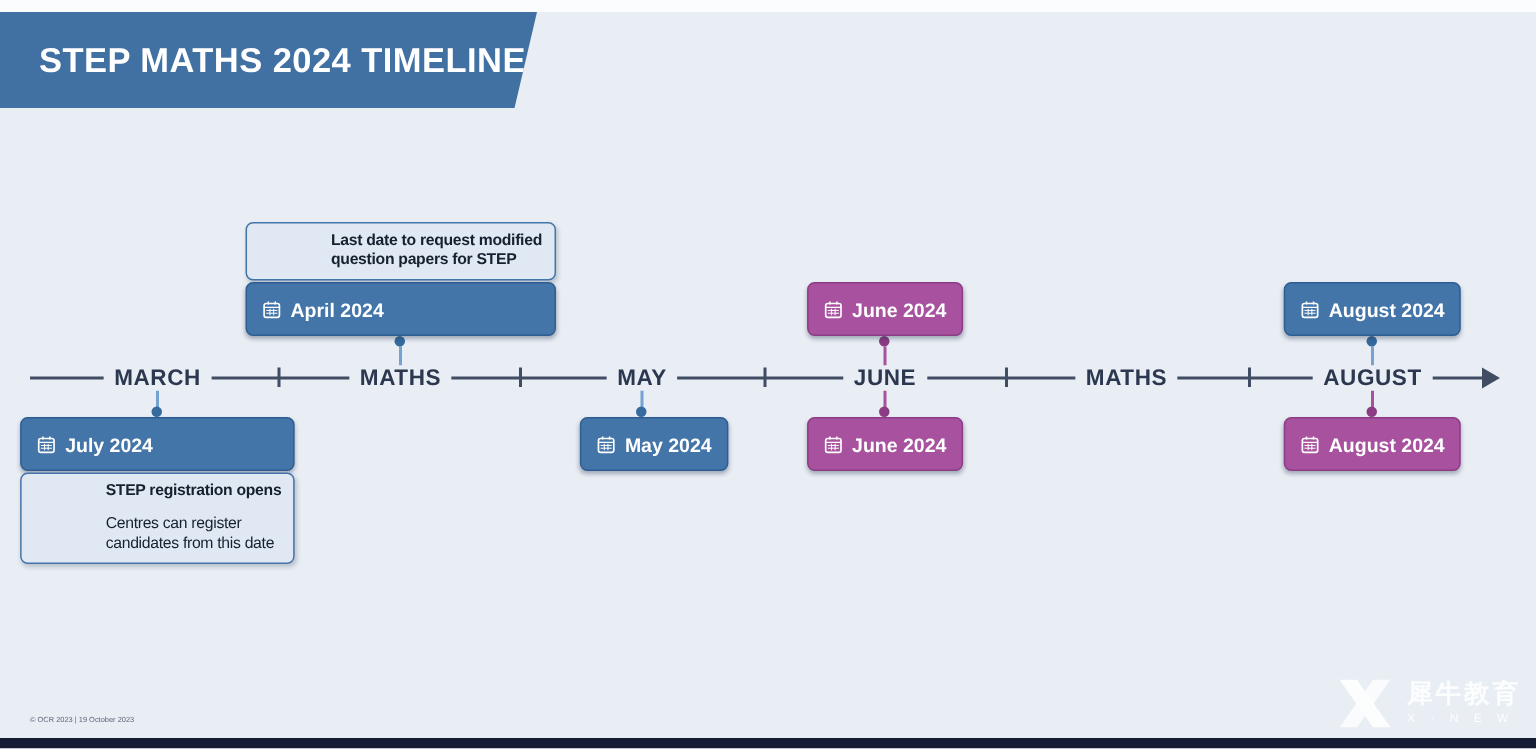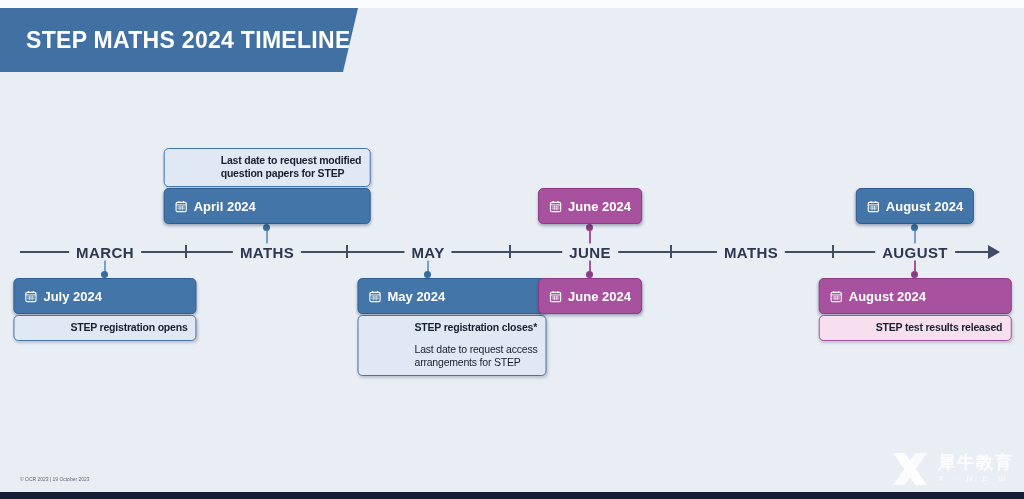--- a/index.html
+++ b/index.html
@@ -133,20 +133,24 @@
         <line x1="3" y1="9.5" x2="11" y2="9.5" stroke="#fff" stroke-width=".8" opacity=".9"></line>
         <line x1="5.7" y1="6.3" x2="5.7" y2="11" stroke="#fff" stroke-width=".8" opacity=".9"></line>
         <line x1="8.3" y1="6.3" x2="8.3" y2="11" stroke="#fff" stroke-width=".8" opacity=".9"></line>
       </svg>
       <span>July 2024</span>
     </div>
     <div class="descbox">
       <div class="desc-title">
           <span class="line">STEP registration opens</span>
         </div>
+      <div class="desc-body">
+        <span class="line">Centres can register</span>
+        <span class="line">candidates from this date</span>
+      </div>
     </div>
   </div>
 
   <div class="event theme-blue" style="left:267px; bottom:275px">
     <div class="descbox">
       <div class="desc-title">
         <span class="line">Last date to request modified</span>
         <span class="line">question papers for STEP</span>
       </div>
     </div>
@@ -158,43 +162,34 @@
         <line x1="9.5" y1="1" x2="9.5" y2="3.2" stroke="#fff" stroke-width="1.1"></line>
         <line x1="3" y1="7.5" x2="11" y2="7.5" stroke="#fff" stroke-width=".8" opacity=".9"></line>
         <line x1="3" y1="9.5" x2="11" y2="9.5" stroke="#fff" stroke-width=".8" opacity=".9"></line>
         <line x1="5.7" y1="6.3" x2="5.7" y2="11" stroke="#fff" stroke-width=".8" opacity=".9"></line>
         <line x1="8.3" y1="6.3" x2="8.3" y2="11" stroke="#fff" stroke-width=".8" opacity=".9"></line>
       </svg>
       <span>April 2024</span>
     </div>
   </div>
 
-  <div class="event theme-blue" style="left:452px; top:278px">
+  <div class="event theme-blue" style="left:436px; top:278px">
     <div class="datebox">
       <svg class="cal" width="13" height="13" viewBox="0 0 14 14">
         <rect x="1.5" y="2.5" width="11" height="10" rx="1.5" fill="none" stroke="#fff" stroke-width="1.2"></rect>
         <line x1="1.5" y1="5.3" x2="12.5" y2="5.3" stroke="#fff" stroke-width="1"></line>
         <line x1="4.5" y1="1" x2="4.5" y2="3.2" stroke="#fff" stroke-width="1.1"></line>
         <line x1="9.5" y1="1" x2="9.5" y2="3.2" stroke="#fff" stroke-width="1.1"></line>
         <line x1="3" y1="7.5" x2="11" y2="7.5" stroke="#fff" stroke-width=".8" opacity=".9"></line>
         <line x1="3" y1="9.5" x2="11" y2="9.5" stroke="#fff" stroke-width=".8" opacity=".9"></line>
         <line x1="5.7" y1="6.3" x2="5.7" y2="11" stroke="#fff" stroke-width=".8" opacity=".9"></line>
         <line x1="8.3" y1="6.3" x2="8.3" y2="11" stroke="#fff" stroke-width=".8" opacity=".9"></line>
       </svg>
       <span>May 2024</span>
     </div>
-    <div class="descbox">
-      <div class="desc-title">
-          <span class="line">STEP registration closes*</span>
-        </div>
-      <div class="desc-body">
-        <span class="line">Last date to request access</span>
-        <span class="line">arrangements for STEP</span>
-      </div>
-    </div>
   </div>
 
   <div class="event theme-magenta" style="left:590px; bottom:275px">
     <div class="datebox">
       <svg class="cal" width="13" height="13" viewBox="0 0 14 14">
         <rect x="1.5" y="2.5" width="11" height="10" rx="1.5" fill="none" stroke="#fff" stroke-width="1.2"></rect>
         <line x1="1.5" y1="5.3" x2="12.5" y2="5.3" stroke="#fff" stroke-width="1"></line>
         <line x1="4.5" y1="1" x2="4.5" y2="3.2" stroke="#fff" stroke-width="1.1"></line>
         <line x1="9.5" y1="1" x2="9.5" y2="3.2" stroke="#fff" stroke-width="1.1"></line>
         <line x1="3" y1="7.5" x2="11" y2="7.5" stroke="#fff" stroke-width=".8" opacity=".9"></line>
@@ -244,25 +239,20 @@
         <rect x="1.5" y="2.5" width="11" height="10" rx="1.5" fill="none" stroke="#fff" stroke-width="1.2"></rect>
         <line x1="1.5" y1="5.3" x2="12.5" y2="5.3" stroke="#fff" stroke-width="1"></line>
         <line x1="4.5" y1="1" x2="4.5" y2="3.2" stroke="#fff" stroke-width="1.1"></line>
         <line x1="9.5" y1="1" x2="9.5" y2="3.2" stroke="#fff" stroke-width="1.1"></line>
         <line x1="3" y1="7.5" x2="11" y2="7.5" stroke="#fff" stroke-width=".8" opacity=".9"></line>
         <line x1="3" y1="9.5" x2="11" y2="9.5" stroke="#fff" stroke-width=".8" opacity=".9"></line>
         <line x1="5.7" y1="6.3" x2="5.7" y2="11" stroke="#fff" stroke-width=".8" opacity=".9"></line>
         <line x1="8.3" y1="6.3" x2="8.3" y2="11" stroke="#fff" stroke-width=".8" opacity=".9"></line>
       </svg>
       <span>August 2024</span>
-    </div>
-    <div class="descbox">
-      <div class="desc-title">
-          <span class="line">STEP test results released</span>
-        </div>
     </div>
   </div>
 
   <div class="copyright">© OCR 2023 | 19 October 2023</div>
 
   <div class="watermark">
     <svg width="40" height="36" viewBox="0 0 36 34">
       <path d="M2 2 L13 2 L34 32 L23 32 Z" fill="#ffffff"></path>
       <path d="M34 2 L23 2 L2 32 L13 32 Z" fill="#ffffff" opacity=".85"></path>
     </svg>

